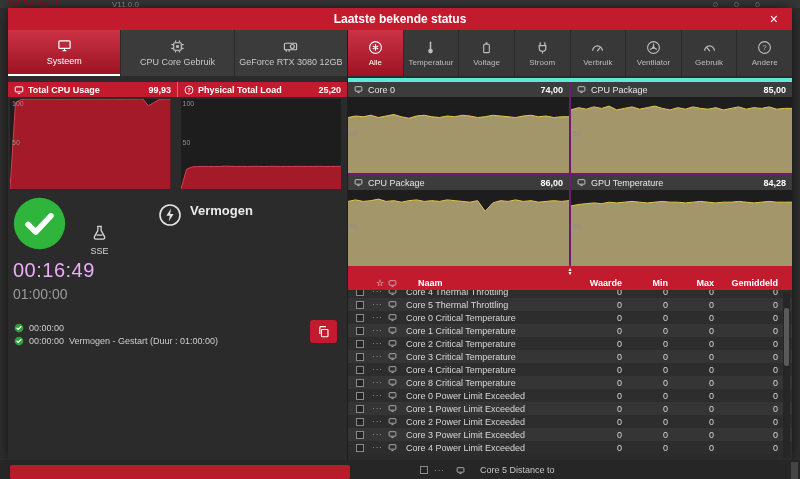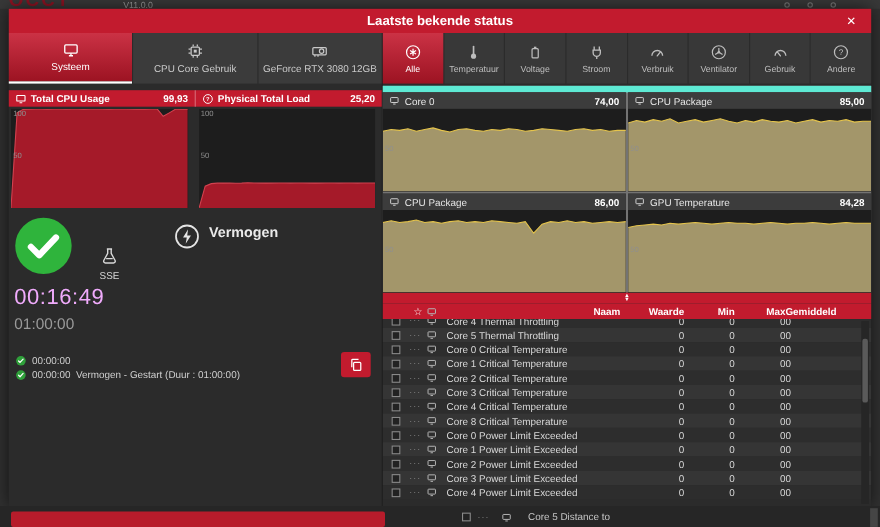--- a/index.html
+++ b/index.html
@@ -62,45 +62,45 @@
   .lcheck svg{width:100%;height:100%}
   .copy-btn{position:absolute;right:10px;top:4px;width:27px;height:23px;background:#c21b2e;border-radius:3px;display:flex;align-items:center;justify-content:center;cursor:pointer}
   .copy-btn svg{width:13px;height:13px}
 
   
   .right-pane{flex:1;display:flex;flex-direction:column;background:#2b2b2b;position:relative;min-width:0}
   .rtabs{display:flex;height:46px;flex:0 0 46px;gap:1px}
   .rtab{flex:1;display:flex;flex-direction:column;align-items:center;justify-content:center;gap:3px;background:#383838;color:#bdbdbd;font-size:8px;cursor:pointer;min-width:0}
   .rtab.active{background:linear-gradient(#cb3245,#9c1322);color:#fff}
   .ricon{width:15px;height:15px}
-  .chartgrid{display:grid;grid-template-columns:1fr 1fr;grid-template-rows:1fr 1fr;gap:2px;background:#737373;height:188px;flex:0 0 188px;margin-top:2px;border-top:6px solid #5eead4}
+  .chartgrid{display:grid;grid-template-columns:1fr 1fr;grid-template-rows:1fr 1fr;gap:2px;background:#701a75;height:188px;flex:0 0 188px;margin-top:2px;border-top:4px solid #5eead4}
   .cpanel{display:flex;flex-direction:column;background:#242424;min-width:0}
   .chead{display:flex;align-items:center;gap:5px;height:15px;flex:0 0 15px;background:#3c3c3c;color:#e6e6e6;font-size:9px;padding:0 6px}
   .chead .cicon{width:9px;height:9px;flex:0 0 9px;color:#cfcfcf}
   .chead .cval{margin-left:auto;font-weight:bold;color:#fff}
   .cbody{position:relative;flex:1;background:#1d1d1d;overflow:hidden}
   .splitter{height:10px;flex:0 0 10px;background:#c21b2e;display:flex;flex-direction:column;align-items:center;justify-content:center;color:#fff;cursor:row-resize}
   .splitter span{font-size:6px;line-height:4px}
   .thead{display:flex;align-items:center;height:14px;flex:0 0 14px;background:#c21b2e;color:#fff;font-size:9px;font-weight:bold;padding-right:14px}
   .tbody{flex:1;overflow:hidden}
   .trow{display:flex;align-items:center;height:13px;font-size:9px;color:#d8d8d8;padding-right:14px}
   .trow:nth-child(odd){background:#2d2d2d}
   .trow:nth-child(even){background:#353535}
   .trow:first-child{margin-top:-5px}
   .c-check{width:24px;flex:0 0 24px;display:flex;justify-content:center}
   .cb{width:8px;height:8px;border:1px solid #8a8a8a;background:#222;cursor:pointer}
   .c-star{width:16px;flex:0 0 16px;text-align:center;font-weight:normal}
   .c-dots{width:16px;flex:0 0 16px;color:#9a9a9a;font-size:8px;letter-spacing:1px;cursor:pointer}
   .c-icon{width:18px;flex:0 0 18px;color:#b5b5b5}
   .c-icon svg{width:9px;height:9px;display:block}
   .c-name{flex:1;text-align:left;min-width:0;white-space:nowrap;overflow:hidden}
-  .thead .c-name{text-align:right;padding-left:12px}
+  .thead .c-name{text-align:left;padding-left:12px}
   .c-val{width:58px;flex:0 0 58px;text-align:right}
   .c-min,.c-max{width:46px;flex:0 0 46px;text-align:right}
-  .c-avg{width:64px;flex:0 0 64px;text-align:left}
+  .c-avg{width:64px;flex:0 0 64px;text-align:right}
   .vscroll{position:absolute;right:2px;top:262px;bottom:2px;width:7px;background:#262626}
   .vthumb{position:absolute;top:16px;left:1px;width:5px;height:58px;background:#5a5a5a;border-radius:2px;cursor:grab}
 </style>
 </head>
 <body>
 
 <div class="screen">
 
   <div class="strip-top">
     <div class="logo">OCCT</div>

